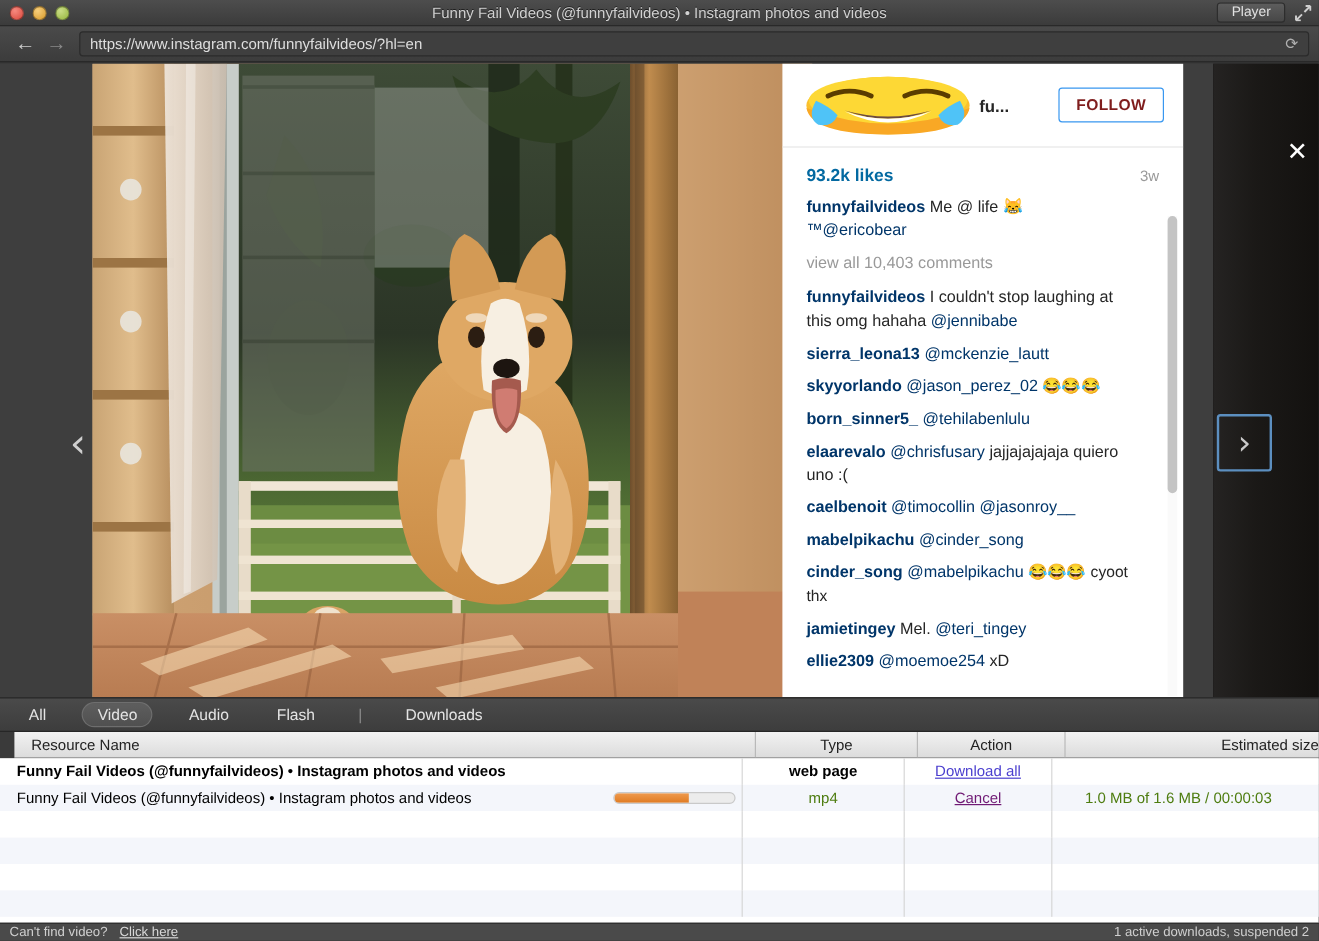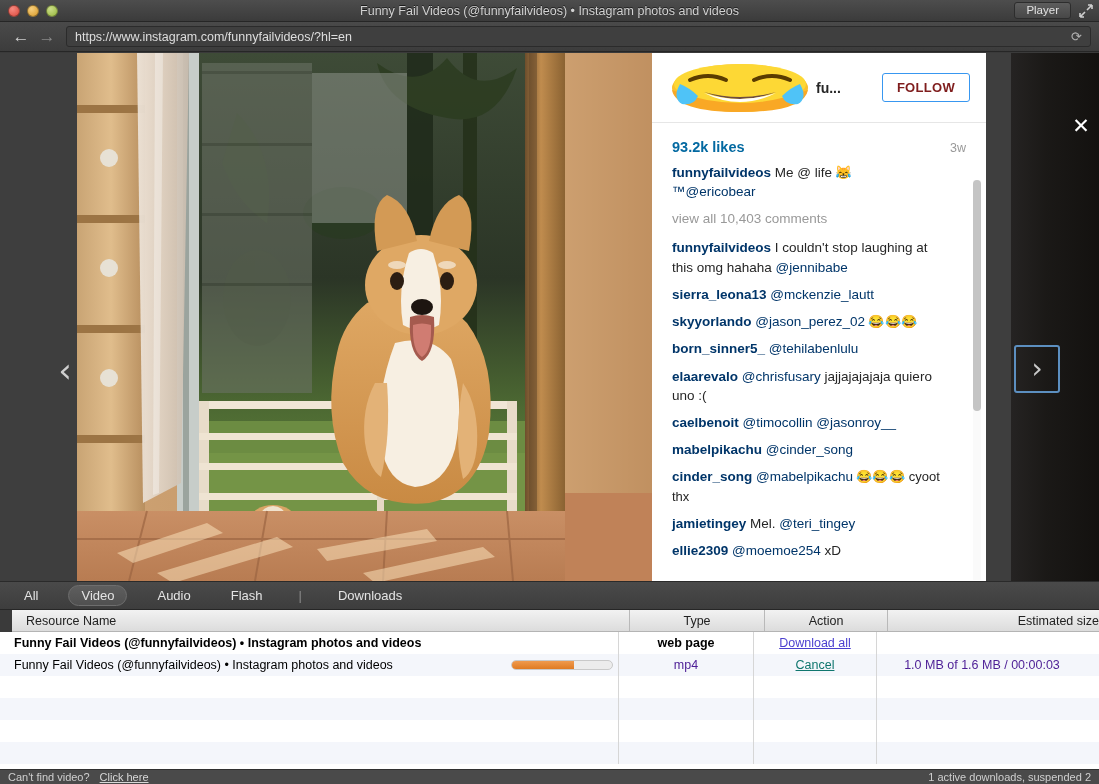--- a/index.html
+++ b/index.html
@@ -199,23 +199,23 @@
   }
   .row { display: flex; height: 22px; align-items: center; font-size: 12.5px; }
   .row.alt { background: #f4f6fb; }
   .row.plain { background: #fff; }
   .cell { height: 22px; display: flex; align-items: center; }
   .cell.c0 { width: 618px; padding-left: 14px; position: relative; overflow: hidden; }
   .cell.c1 { width: 135px; justify-content: center; border-left: 1px solid #d6d6d6; }
   .cell.c2 { width: 123px; justify-content: center; border-left: 1px solid #d6d6d6; }
   .cell.c3 { flex: 1; justify-content: center; padding-right: 12px; border-left: 1px solid #d6d6d6; }
   .bold { font-weight: bold; color: #000; }
-  .orange { color: #4c1d95; }
+  .orange { color: #4d7c0f; }
   .lnk { color: #4b3fcf; text-decoration: underline; }
-  .lnk.orange { color: #0f766e; }
+  .lnk.orange { color: #701a75; }
 
   .prog {
     position: absolute; right: 5px; top: 6px; width: 102px; height: 10px;
     background: #ececec; border: 1px solid #c9c9c9; border-radius: 5px; overflow: hidden;
   }
   .prog i {
     display: block; height: 100%;
     background: linear-gradient(to bottom, #ef9a4e, #e07b22);
   }
 

